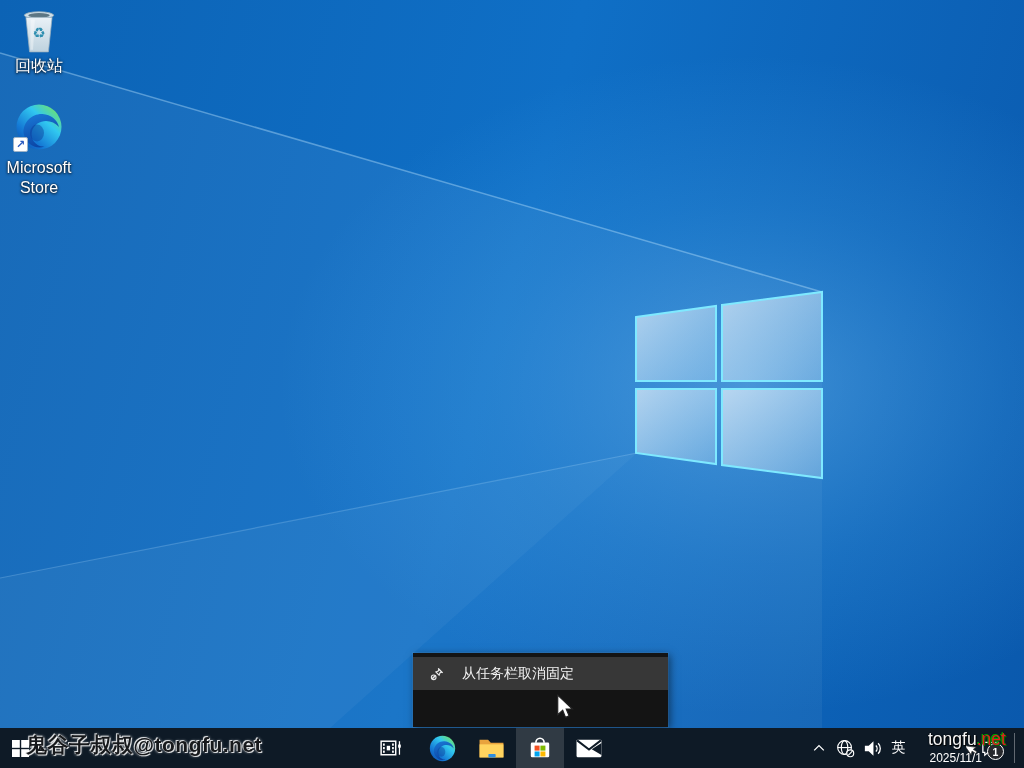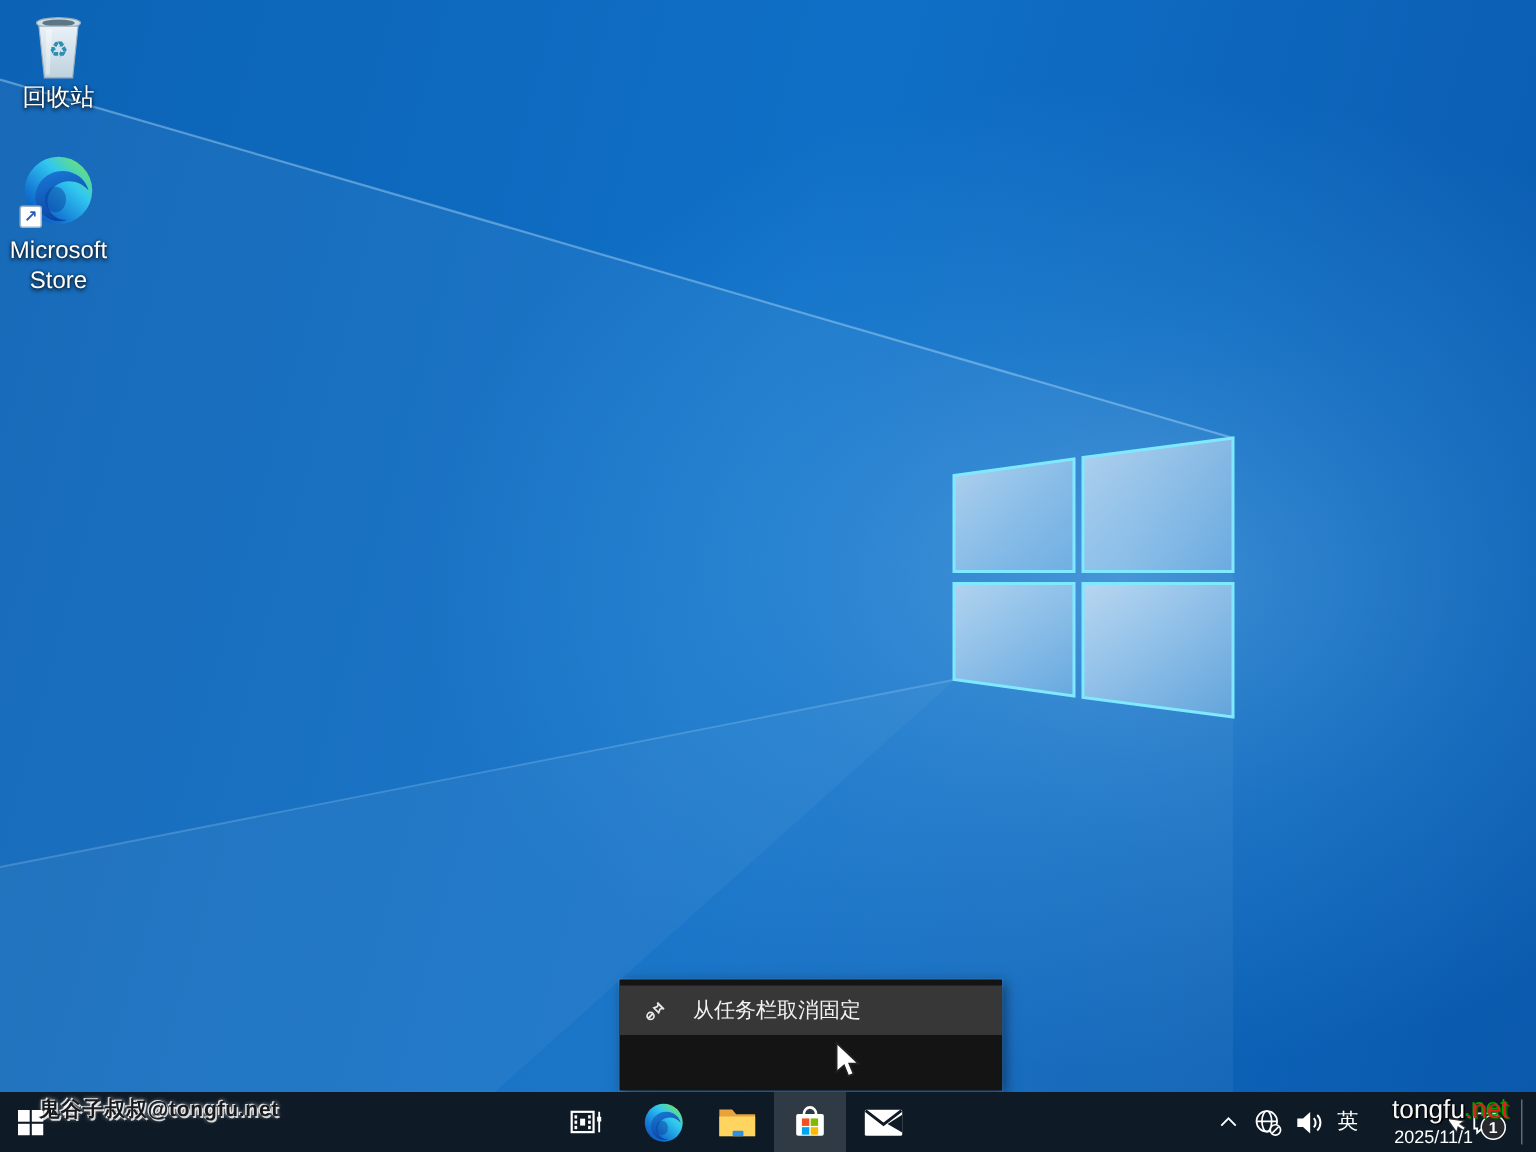--- a/index.html
+++ b/index.html
@@ -36,21 +36,21 @@
   .searchbox .mag{margin-left:11px;flex:0 0 auto;display:flex;}
   .searchbox .ph{margin-left:9px;font-size:13px;color:#5a5a5a;white-space:nowrap;}
   .tray-text{color:#fff;font-size:14px;}
   .clock{position:absolute;left:912px;top:0;width:70px;height:40px;display:flex;align-items:flex-end;justify-content:flex-end;padding-bottom:3px;}
   .clock .date{color:#fff;font-size:12px;}
   .ac-badge{position:absolute;left:12px;top:15px;width:17px;height:17px;border-radius:50%;background:#27292d;
     border:1.5px solid #fff;color:#fff;font-size:10.5px;font-weight:bold;display:flex;align-items:center;justify-content:center;}
   .tb-divider{position:absolute;left:1014px;top:5px;width:1px;height:30px;background:rgba(255,255,255,.35);}
 
   
-  .wm-left{position:absolute;left:26px;top:731px;z-index:40;font-size:14px;font-weight:bold;color:#17191c;
+  .wm-left{position:absolute;left:26px;top:731px;z-index:40;font-size:21px;font-weight:bold;color:#17191c;
     letter-spacing:.5px;white-space:nowrap;
     text-shadow:0 0 3px rgba(255,255,255,.95),1px 1px 0 rgba(255,255,255,.8),-1px -1px 0 rgba(255,255,255,.8);}
   .wm-tray{position:absolute;left:928px;top:729px;z-index:40;font-size:17.5px;font-weight:normal;white-space:nowrap;}
   .wm-tray .tf{color:#f7f7f7;text-shadow:0 0 2px #000,1px 1px 0 #000;}
   .wm-tray .nt{color:#e31e1e;text-shadow:-1px -1px 0 #00a400,1px 1px 0 #006b00,0 0 2px #003c00;}
   .wm-cursor{position:absolute;left:966px;top:741px;z-index:41;}
 </style>
 </head>
 <body>
 

